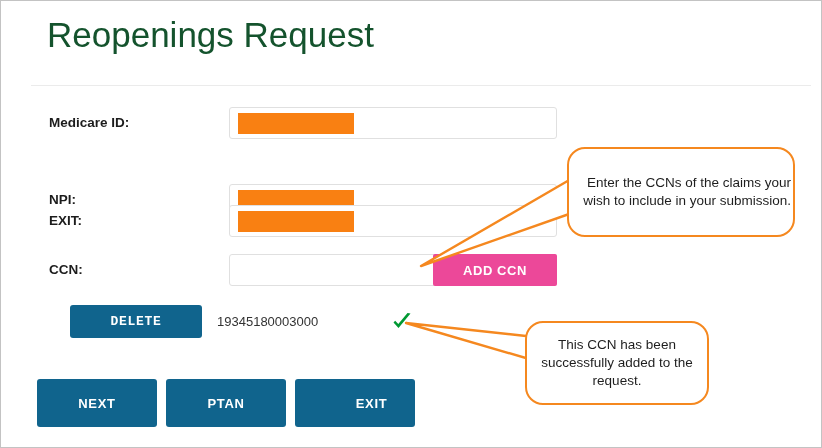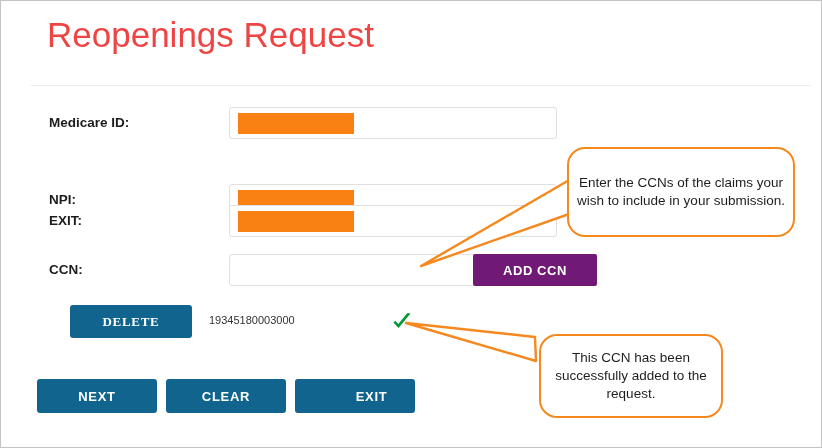--- a/index.html
+++ b/index.html
@@ -99,52 +99,52 @@
     letter-spacing: 0.6px;
     font-family: "Liberation Sans", sans-serif;
     cursor: pointer;
     padding: 0;
   }
   
   #delete-button {
     position: absolute;
     left: 69px;
     top: 304px;
-    width: 122px;
+    width: 132px;
     height: 33px;
     border: none;
     border-radius: 3px;
     color: #ffffff;
     font-size: 13px;
     font-weight: bold;
     letter-spacing: 0.7px;
-    font-family: Liberation Serif, serif;
+    font-family: Liberation Mono, monospace;
     cursor: pointer;
     padding: 0;
   }
   #ccn-value {
     position: absolute;
-    left: 208px;
+    left: 216px;
     top: 313px;
-    font-size: 11px;
+    font-size: 13px;
     color: #333333;
     white-space: nowrap;
   }
   #check-icon {
     position: absolute;
     left: 390px;
     top: 310px;
     width: 22px;
     height: 22px;
   }
   
   .footer-button {
     position: absolute;
     top: 378px;
-    height: 34px;
+    height: 48px;
     border: none;
     border-radius: 3px;
     color: #ffffff;
     font-size: 13px;
     font-weight: bold;
     letter-spacing: 0.7px;
     font-family: "Liberation Sans", sans-serif;
     cursor: pointer;
     padding: 0;
     text-align: center;
@@ -167,44 +167,44 @@
     line-height: 1.33;
     z-index: 6;
   }
   #callout-ccn {
     left: 566px;
     top: 146px;
     width: 228px;
     height: 90px;
     font-size: 13.5px;
     padding: 0 2px;
+    text-align: right;
   }
   #callout-success {
-    left: 538px;
+    left: 524px;
     top: 320px;
     width: 184px;
     height: 84px;
     font-size: 13.5px;
     padding: 0 13px;
-    margin-top: 13px;
   }
   #pointer-layer {
     position: absolute;
     left: 0; top: 0;
     width: 822px; height: 448px;
     pointer-events: none;
     z-index: 5;
   }
 </style>
 </head>
 <body>
 
 <div id="screen" style="border-color: rgb(195, 195, 195);">
 
-  <div id="page-title" style="color: #ef4444;">Reopenings Request</div>
+  <div id="page-title" style="color: #14532d;">Reopenings Request</div>
   <div id="title-divider"></div>
 
   <div class="field-row" style="top:106px;">
     <div class="field-label">Medicare ID:</div>
     <div class="text-input" style="border-color: rgb(224, 224, 224);">
       <div class="redaction" style="background: rgb(249, 128, 18);"></div>
     </div>
   </div>
 
   <div class="field-row" style="top:155px;margin-top:28px;">
@@ -217,31 +217,31 @@
   <div class="field-row" style="top:204px;">
     <div class="field-label">EXIT:</div>
     <div class="text-input" style="border-color: rgb(224, 224, 224);">
       <div class="redaction" style="background: rgb(249, 128, 18);"></div>
     </div>
   </div>
 
   <div class="field-row" style="top:253px;text-decoration:underline;">
     <div class="field-label">CCN:</div>
     <div id="ccn-input" style="border-color: rgb(224, 224, 224);"></div>
-    <button id="add-ccn-button" style="background: #701a75; margin-left: 40px;">ADD CCN</button>
+    <button id="add-ccn-button" style="background: #ec4899;">ADD CCN</button>
   </div>
 
   <button id="delete-button" style="background: rgb(16, 100, 141);">DELETE</button>
   <div id="ccn-value">19345180003000</div>
   <svg id="check-icon" viewBox="0 0 22 22">
     <path d="M2.5 11.5 L7.5 17 L19.5 2.5 L16.5 2 L7.3 13 L4.2 9.8 Z" fill="#009933"></path>
   </svg>
 
   <button class="footer-button" id="next-button" style="background: rgb(16, 100, 141);">NEXT</button>
-  <button class="footer-button" id="clear-button" style="background: rgb(16, 100, 141);">CLEAR</button>
+  <button class="footer-button" id="clear-button" style="background: rgb(16, 100, 141);">PTAN</button>
   <button class="footer-button" id="exit-button" style="background: rgb(16, 100, 141); padding-left: 33px;">EXIT</button>
 
   <svg id="pointer-layer" viewBox="0 0 822 448">
 
     <path d="M570 178 L420 265 L571 212 Z" fill="#ffffff" stroke="#f5881f" stroke-width="2.4" stroke-linejoin="round"></path>
 
     <path d="M534 336 L405 322 L535 360 Z" fill="#ffffff" stroke="#f5881f" stroke-width="2.4" stroke-linejoin="round"></path>
   </svg>
 
   <div class="callout" id="callout-ccn" style="border: 2.4px solid rgb(245, 136, 31);">

